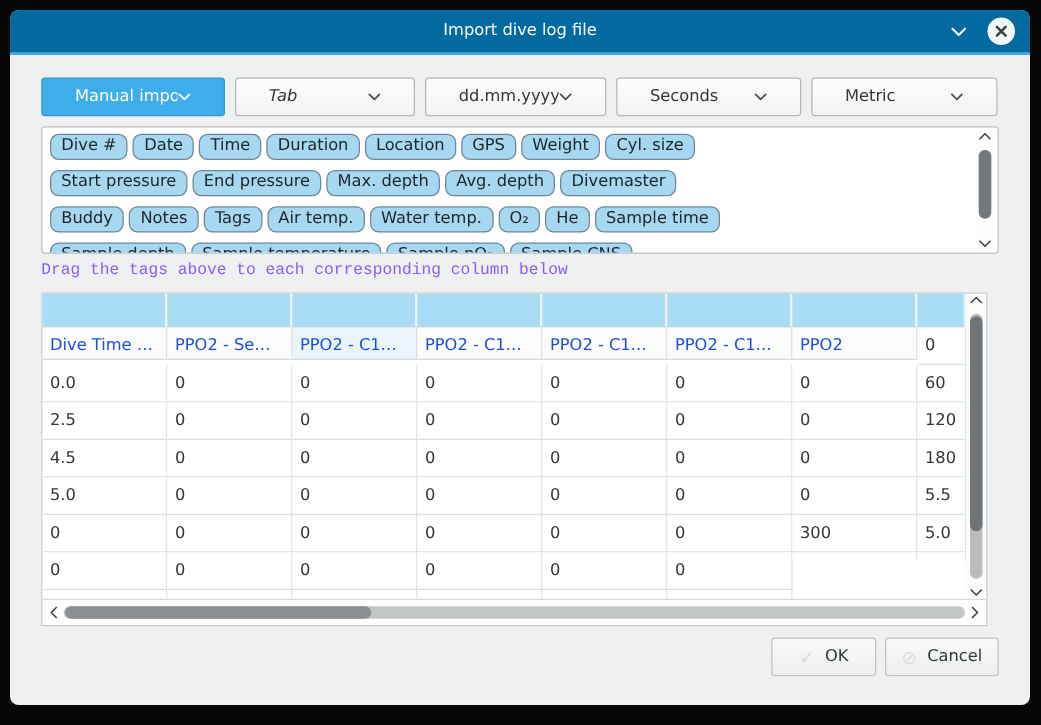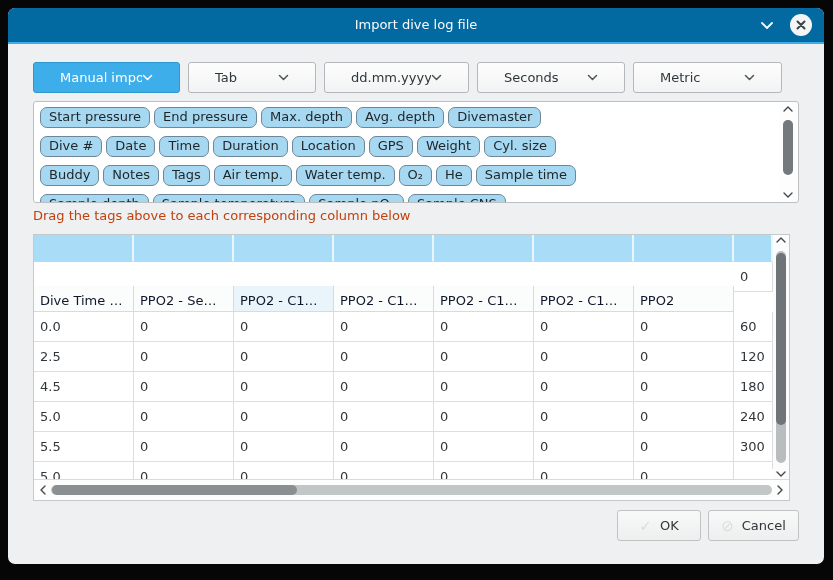--- a/index.html
+++ b/index.html
@@ -46,21 +46,21 @@
   .combo {
     height: 31px; border: 1px solid #b4b8ba; border-radius: 3px;
     background: linear-gradient(#fdfdfd, #f2f3f3);
     display: flex; align-items: center; padding: 0 26px;
     font-size: 13px; color: #31363b; cursor: pointer;
   }
   .combo .val { flex: 1; white-space: nowrap; overflow: hidden; }
   .combo .chev { color: #4d545a; display: flex; }
   .combo.selected { background: #3daee9; border-color: #2f97cc; color: #fff; }
   .combo.selected .chev { color: #fff; }
-  .c0 { width: 147px; } .c1 { width: 128px; } .c2 { width: 145px; }
+  .c0 { width: 147px; } .c1 { width: 144px; font-style: italic; } .c2 { width: 145px; }
   .c3 { width: 148px; } .c4 { width: 149px; }
 
   
   .tags-box {
     margin-top: 8px; height: 102px;
     background: #fff; border: 1px solid #bcbfc1; border-radius: 3px;
     position: relative; overflow: hidden; padding: 3px 4px;
   }
   .tag-row { height: 29px; white-space: nowrap; }
   .tag {
@@ -78,43 +78,43 @@
     position: absolute; top: 17px; bottom: 30px; left: 4px; width: 10px;
     border-radius: 5px; background: #b9bdbe;
   }
   .tags-scroll .thumb {
     position: absolute; top: 17px; left: 4px; width: 10px; height: 55px;
     border-radius: 5px; background: #73797d;
   }
   .scroll-arrow { color: #43484d; display: flex; z-index: 2; }
 
   
-  .instruction { margin-top: 5px; height: 18px; font-size: 13px; color: #c2410c; }
+  .instruction { margin-top: 5px; height: 18px; font-size: 13px; color: #8b5cf6; font-family: Liberation Mono, monospace; }
 
   
   .table-box {
     margin-top: 8px; width: 757px; height: 267px;
     background: #fff; border: 1px solid #c6c9ca;
     position: relative; overflow: hidden;
   }
   .grid {
     position: absolute; left: 0; top: 0; width: 739px;
     display: grid;
     grid-template-columns: 100px 100px 100px 100px 100px 100px 100px 39px;
   }
   .cell { overflow: hidden; white-space: nowrap; }
   .cell.drop {
     height: 27px; background: #a8dcf7;
     border-right: 2px solid #eaf5fc; border-bottom: 1px solid #cfd2d3;
     cursor: pointer;
   }
   .cell.head {
     height: 26px; line-height: 29px; background: #fbfcfc;
-    font-size: 13px; color: #0f172a; padding-left: 6px;
-    border-right: 1px solid #d8dadb; border-bottom: 1px solid #d8dadb; margin-top: 24px;
+    font-size: 13px; color: #1d4ed8; padding-left: 6px;
+    border-right: 1px solid #d8dadb; border-bottom: 1px solid #d8dadb;
   }
   .cell.head.highlight { background: #e9f4fb; }
   .cell.body {
     height: 30px; line-height: 30px; background: #fff;
     font-size: 13px; color: #31363b; padding-left: 6px;
     border-right: 1px solid #dcdedf; border-bottom: 1px solid #dcdedf;
   }
   .cell.partial {
     height: 7px; background: #fff; border-right: 1px solid #dcdedf;
   }
@@ -221,22 +221,22 @@
         <span class="chev">
             <svg width="11" height="7" viewBox="0 0 11 7">
               <path d="M1.5 1.5l4 4 4-4" fill="none" stroke="currentColor" stroke-width="1.5" stroke-linecap="round" stroke-linejoin="round"></path>
             </svg>
           </span>
       </div>
     </div>
 
     <div class="tags-box">
       <div id="tag-rows">
+          <div class="tag-row"><span class="tag">Dive #</span><span class="tag">Date</span><span class="tag">Time</span><span class="tag">Duration</span><span class="tag">Location</span><span class="tag">GPS</span><span class="tag">Weight</span><span class="tag">Cyl. size</span></div>
           <div class="tag-row"><span class="tag">Start pressure</span><span class="tag">End pressure</span><span class="tag">Max. depth</span><span class="tag">Avg. depth</span><span class="tag">Divemaster</span></div>
-          <div class="tag-row"><span class="tag">Dive #</span><span class="tag">Date</span><span class="tag">Time</span><span class="tag">Duration</span><span class="tag">Location</span><span class="tag">GPS</span><span class="tag">Weight</span><span class="tag">Cyl. size</span></div>
           <div class="tag-row"><span class="tag">Buddy</span><span class="tag">Notes</span><span class="tag">Tags</span><span class="tag">Air temp.</span><span class="tag">Water temp.</span><span class="tag">O₂</span><span class="tag">He</span><span class="tag">Sample time</span></div>
           <div class="tag-row"><span class="tag">Sample depth</span><span class="tag">Sample temperature</span><span class="tag">Sample pO₂</span><span class="tag">Sample CNS</span></div>
         </div>
       <div class="tags-scroll">
         <span class="scroll-arrow">
             <svg width="10" height="6" viewBox="0 0 10 6">
               <path d="M1 5l4-4 4 4" fill="none" stroke="currentColor" stroke-width="1.4" stroke-linecap="round" stroke-linejoin="round"></path>
             </svg>
           </span>
         <span class="track"></span>
@@ -293,21 +293,20 @@
           <div class="cell body">0</div>
           <div class="cell body">0</div>
           <div class="cell body">180</div>
           <div class="cell body">5.0</div>
           <div class="cell body">0</div>
           <div class="cell body">0</div>
           <div class="cell body">0</div>
           <div class="cell body">0</div>
           <div class="cell body">0</div>
           <div class="cell body">0</div>
-          <div class="cell body">240</div>
           <div class="cell body">5.5</div>
           <div class="cell body">0</div>
           <div class="cell body">0</div>
           <div class="cell body">0</div>
           <div class="cell body">0</div>
           <div class="cell body">0</div>
           <div class="cell body">0</div>
           <div class="cell body">300</div>
           <div class="cell body">5.0</div>
           <div class="cell body">0</div>

